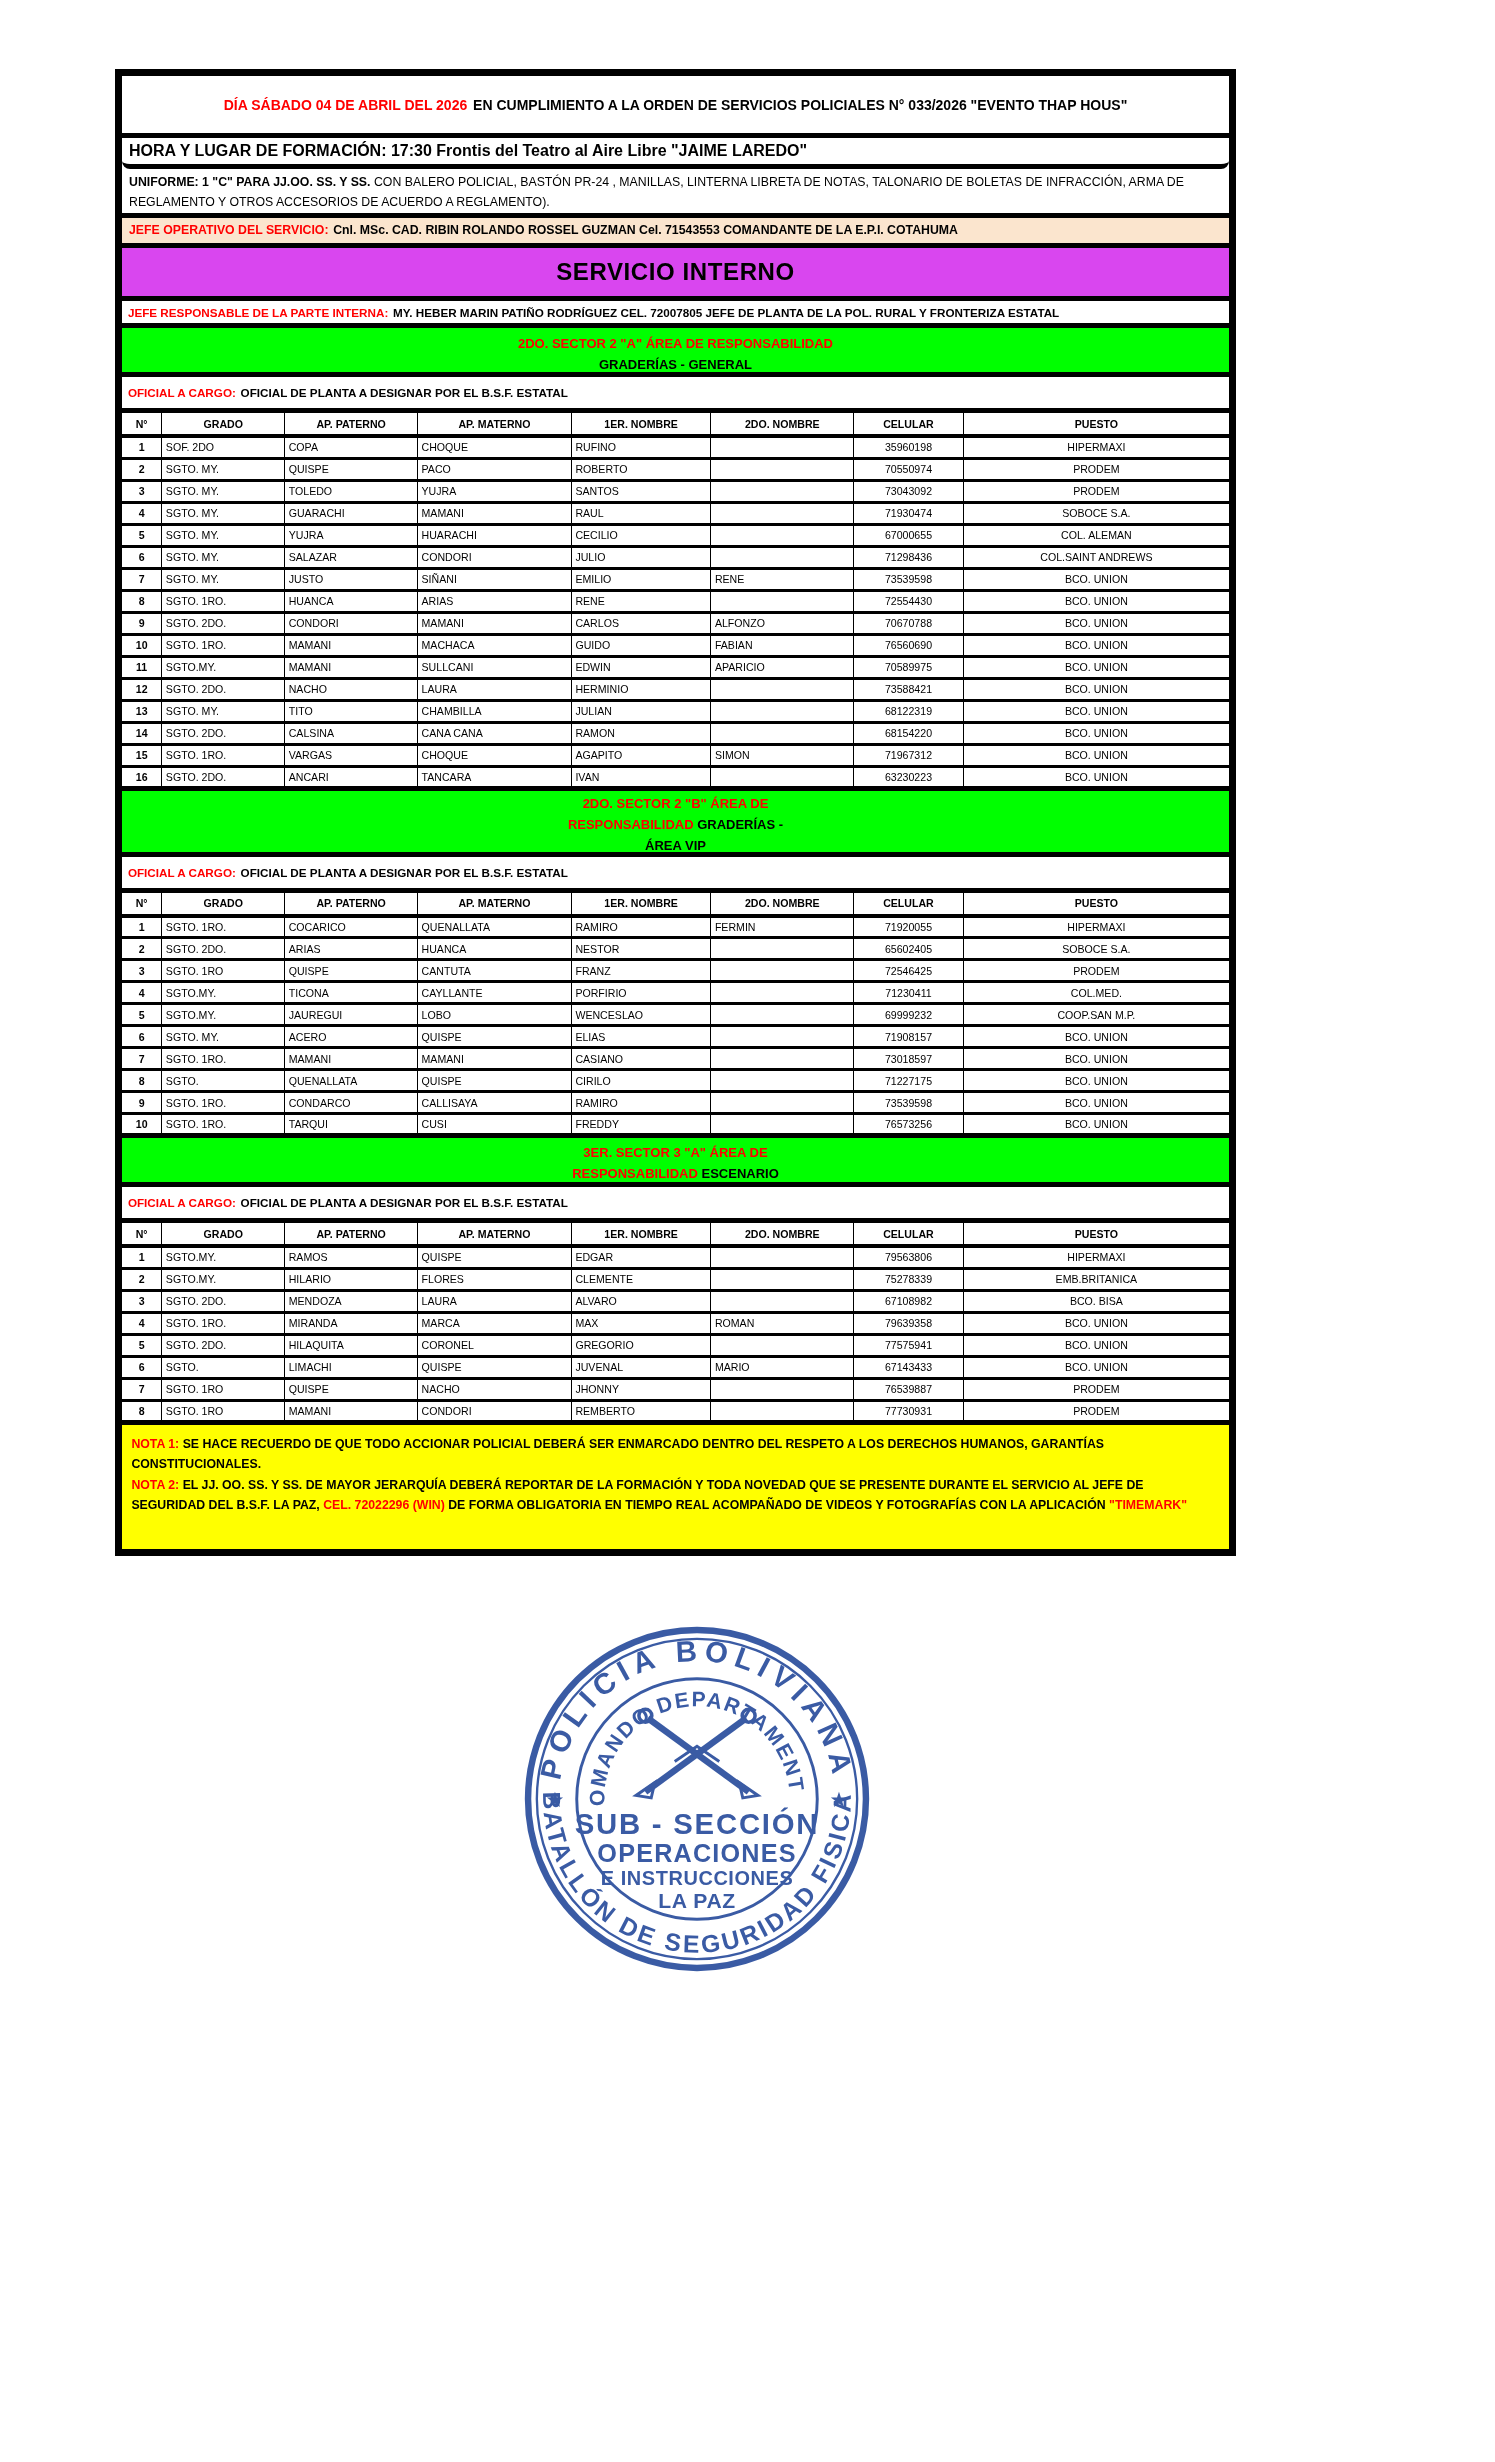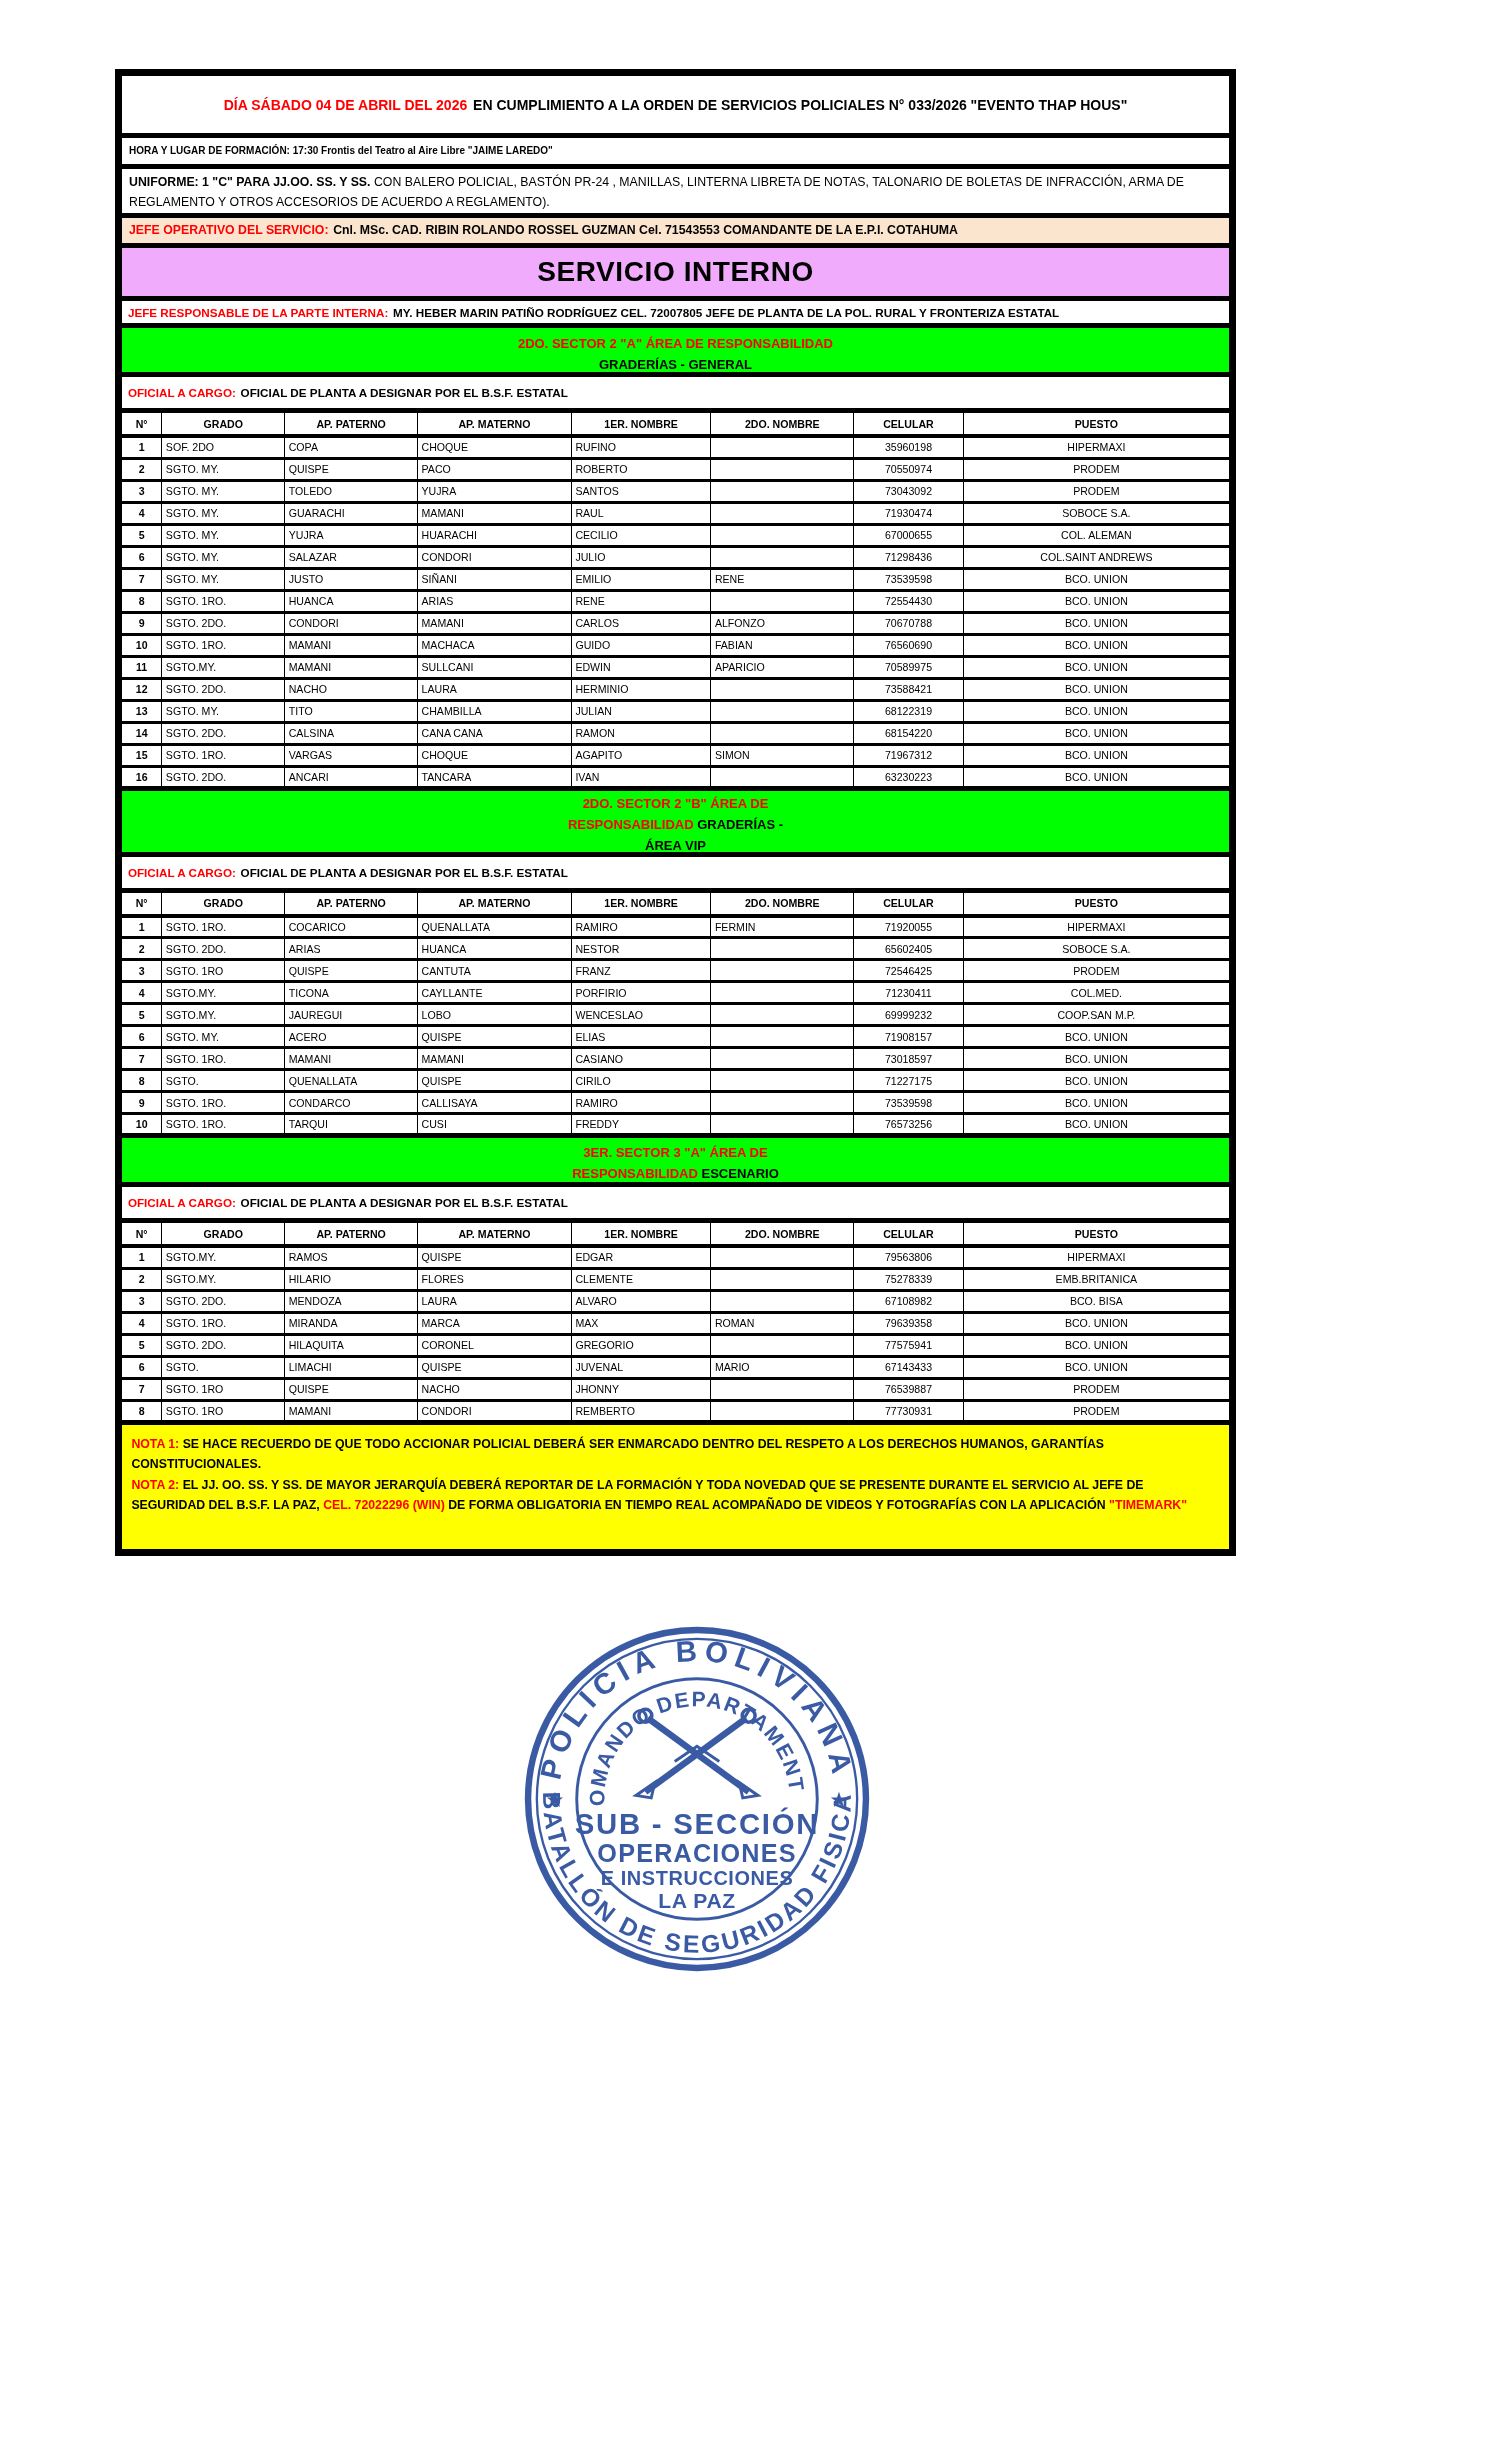--- a/index.html
+++ b/index.html
@@ -7,26 +7,26 @@
   .page { position:relative; width:1495px; height:2462px; background:#ffffff; overflow:hidden; }
 
   .doc { position:absolute; left:115px; top:69px; width:1121px; border:7px solid #000; background:#fff; }
 
   .block { border-bottom:5.9px solid #000; background:#fff; position:relative; }
   .flexc { display:flex; align-items:center; }
 
   .b-title { height:62px; display:flex; align-items:center; justify-content:center; text-align:center; padding:0 15.2px; font-size:14px; font-weight:bold; }
   .b-title .red { margin-right:5.9px; }
 
-  .b-hora { height:30.5px; padding:0 7px; font-size:10px; font-weight:bold; }
+  .b-hora { height:30.5px; padding:0 7px; font-size:16px; font-weight:bold;border-radius:8px; }
   .b-uni { height:49px; padding:3.5px 7px; font-size:12.3px; line-height:20px; }
   .b-uni .lbl { font-weight:bold; margin-right:3.5px; }
 
   .b-jefeop { height:30.5px; padding:1px 7px; background:#FBE5CE; font-size:12.3px; font-weight:bold; }
-  .b-servicio { height:53px; background:#f0abfc; display:flex; align-items:center; justify-content:center; font-size:28px; font-weight:bold; letter-spacing:0.6px; }
+  .b-servicio { height:53px; background:#d946ef; display:flex; align-items:center; justify-content:center; font-size:24px; font-weight:bold; letter-spacing:0.6px; }
   .b-resp { height:27px; padding:0 5.9px; font-size:11.7px; font-weight:bold; }
 
   .red { color:#FF0000; }
   .lblr { color:#FF0000; font-weight:bold; margin-right:4.7px; }
 
   .banner { background:#00FF00; text-align:center; font-weight:bold; font-size:13px; }
   .banner .line { line-height:21px; }
   .banner-a { height:49px; padding-top:4.7px; }
   .banner-b { height:66px; padding-top:2.3px; }
   .banner-c { height:49px; padding-top:3.5px; }

